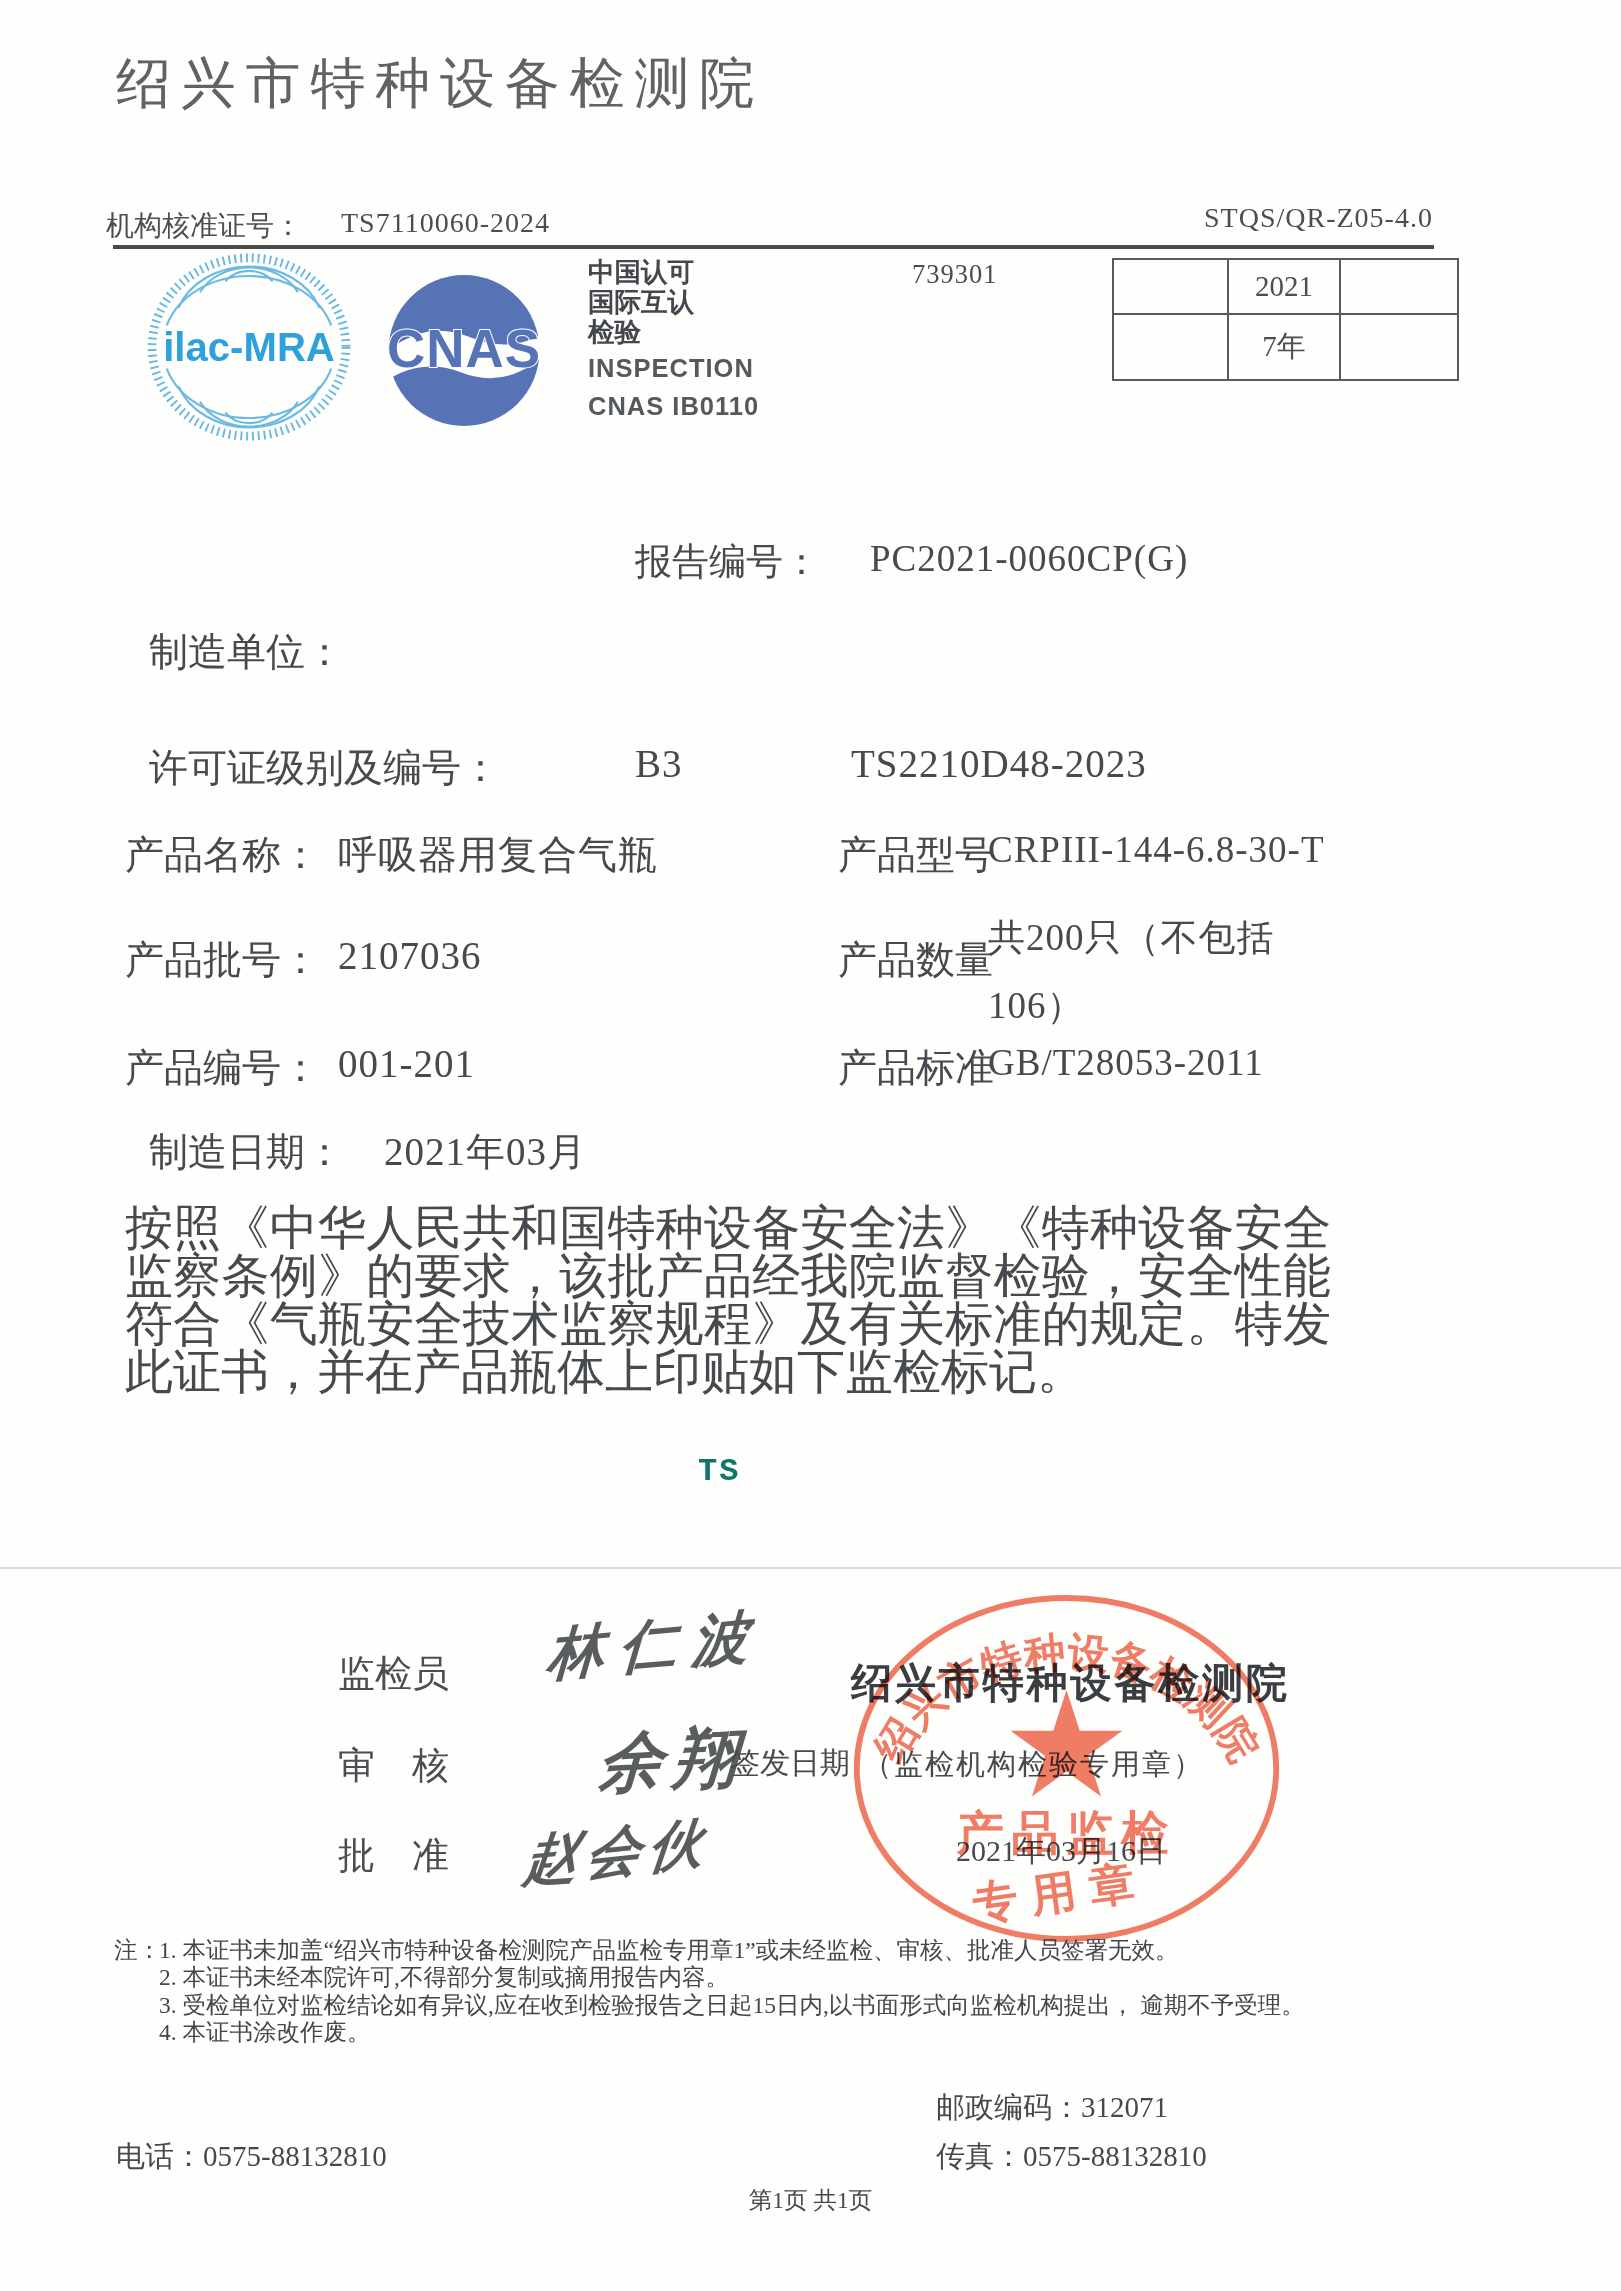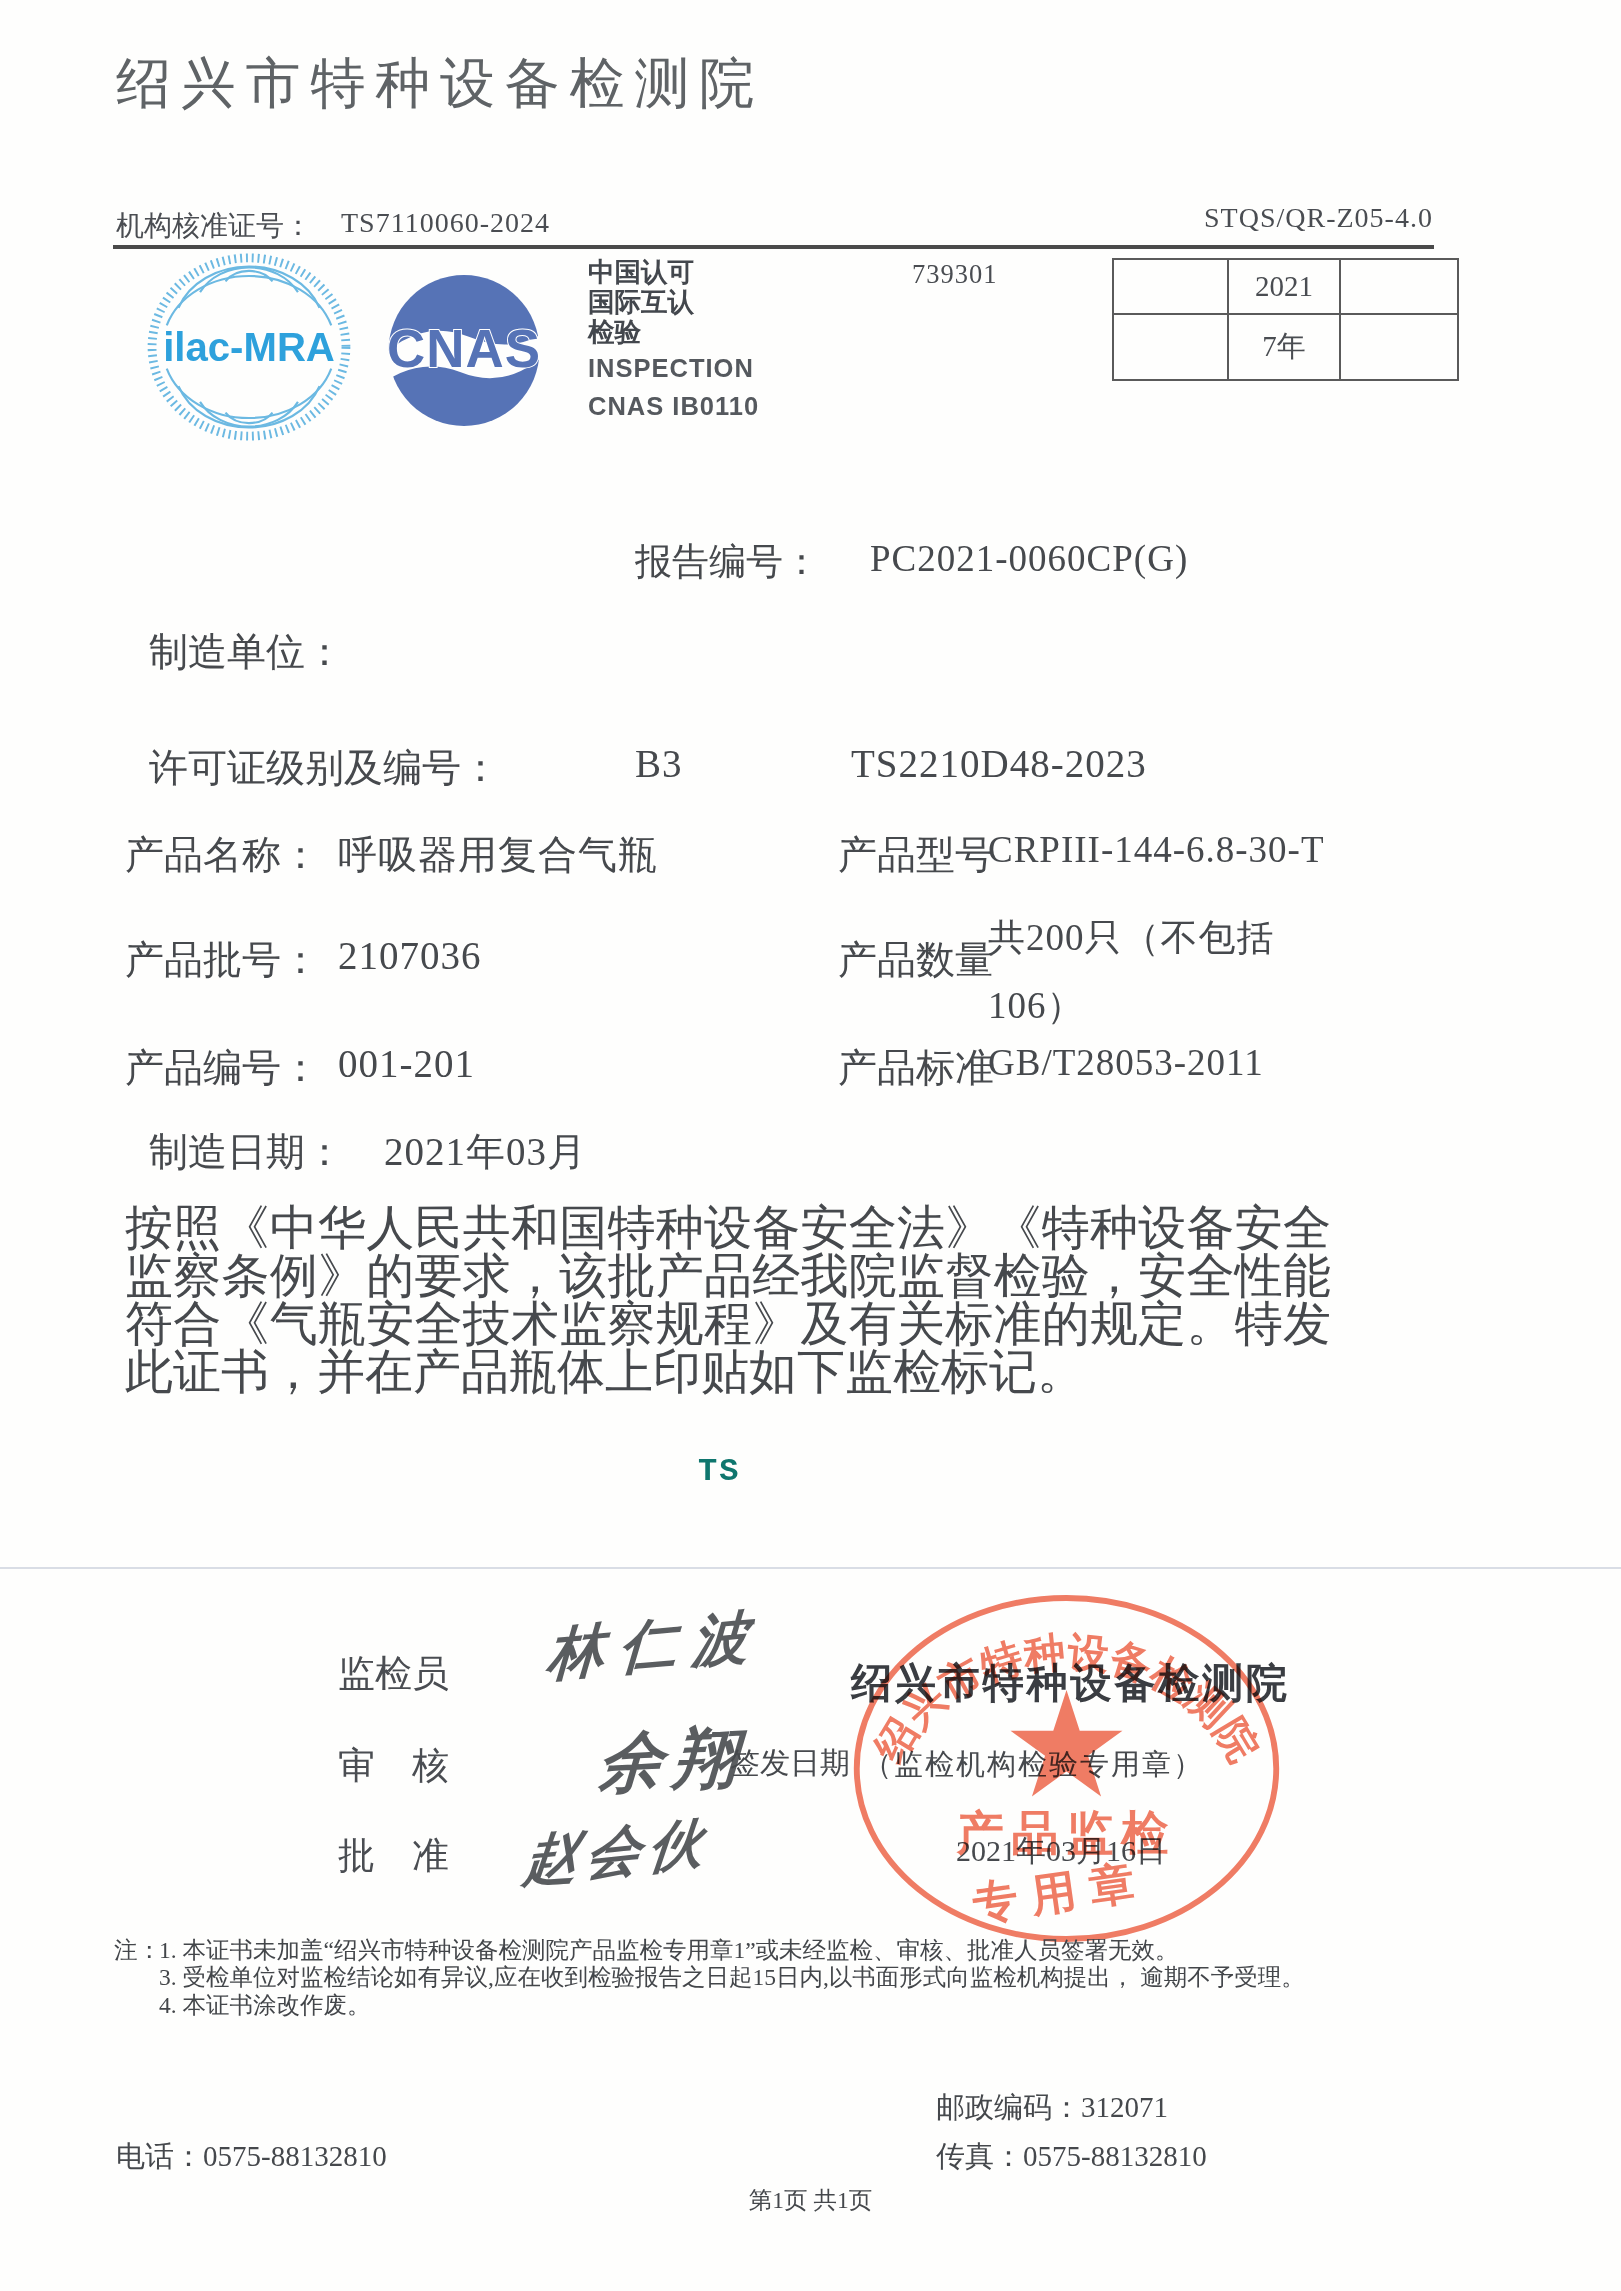--- a/index.html
+++ b/index.html
@@ -58,21 +58,21 @@
   .page-info{font-size:23.5px;color:#45484c;text-align:center;}
   .stamp-svg{mix-blend-mode:multiply;opacity:.88;}
 </style>
 </head>
 <body>
 
 <div class="page">
 
   <div class="abs org-title" style="left:116px;top:47px;">绍兴市特种设备检测院</div>
 
-  <div class="abs small-head" style="left:116px;top:207px;">机构核准证号：</div>
+  <div class="abs small-head" style="left:106px;top:207px;">机构核准证号：</div>
   <div class="abs small-head" style="left:341px;top:207px;letter-spacing:1px;">TS7110060-2024</div>
   <div class="abs small-head" style="left:1204px;top:202px;letter-spacing:1px;">STQS/QR-Z05-4.0</div>
 
   <div class="abs rule" style="left:113px;top:245px;width:1321px;"></div>
 
   <svg class="abs" style="left:145px;top:253px;" width="208" height="188" viewBox="0 0 212 192">
     <g fill="none" stroke="#6cb9e2" stroke-width="2.2">
       <ellipse cx="106" cy="96" rx="99" ry="91" stroke-dasharray="2 4" stroke-width="9"></ellipse>
       <path d="M22,74 A 88 72 0 0 1 190,74"></path>
       <path d="M34,56 A 76 62 0 0 1 178,56"></path>
@@ -171,20 +171,21 @@
       <textPath href="#stampArc" startOffset="50%" text-anchor="middle">绍兴市特种设备检测院</textPath>
     </text>
     <polygon fill="#ee6a50" points="226,106 239.5,147.4 283.1,147.5 247.9,173.1 261.3,214.5 226,189 190.7,214.5 204.1,173.1 168.9,147.5 212.5,147.4"></polygon>
     <text x="226" y="268" text-anchor="middle" font-size="48" font-weight="bold" fill="#ee6a50" letter-spacing="8" font-family="Liberation Serif, serif">产品监检</text>
     <text x="222" y="328" text-anchor="middle" font-size="46" font-weight="bold" fill="#ee6a50" letter-spacing="14" font-family="Liberation Serif, serif" transform="rotate(-8 222 328)">专用章</text>
   </svg>
 
   <div class="abs notes" style="left:114px;top:1937px;">注：</div>
   <div class="abs notes" style="left:159px;top:1937px;">
     <div>1. 本证书未加盖“绍兴市特种设备检测院产品监检专用章1”或未经监检、审核、批准人员签署无效。</div>
+    <div>2. 本证书未经本院许可,不得部分复制或摘用报告内容。</div>
     <div>3. 受检单位对监检结论如有异议,应在收到检验报告之日起15日内,以书面形式向监检机构提出， 逾期不予受理。</div>
     <div>4. 本证书涂改作废。</div>
   </div>
 
   <div class="abs footer-line" style="left:936px;top:2088px;">
     <span>邮政编码：</span><span>312071</span>
   </div>
   <div class="abs footer-line" style="left:116px;top:2137px;">
     <span>电话：</span><span>0575-88132810</span>
   </div>

